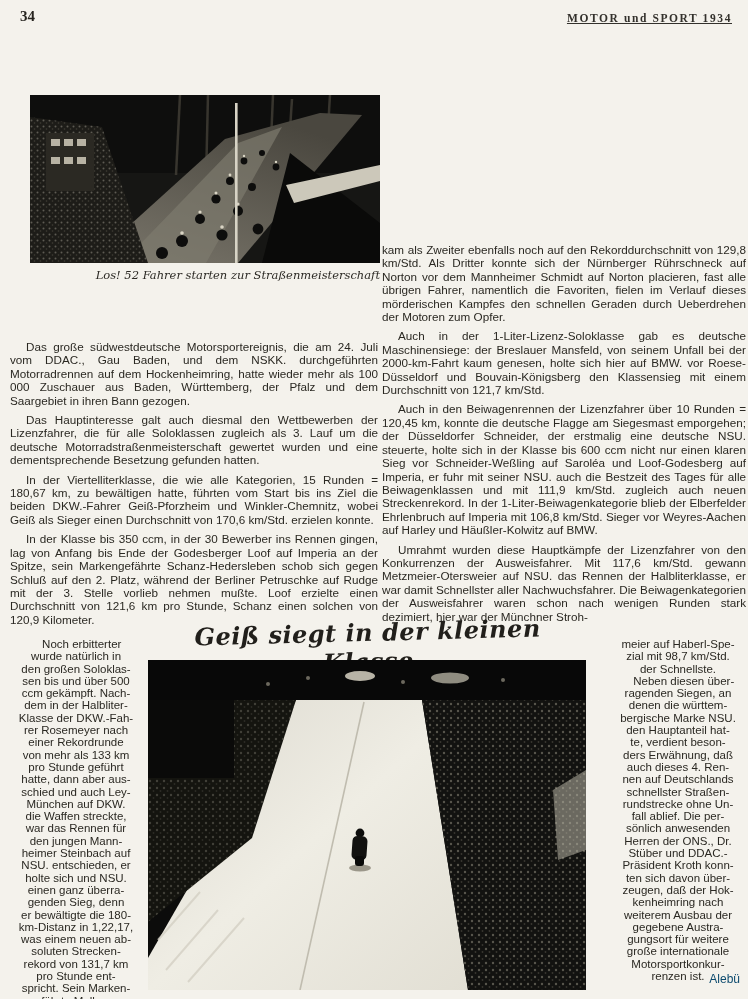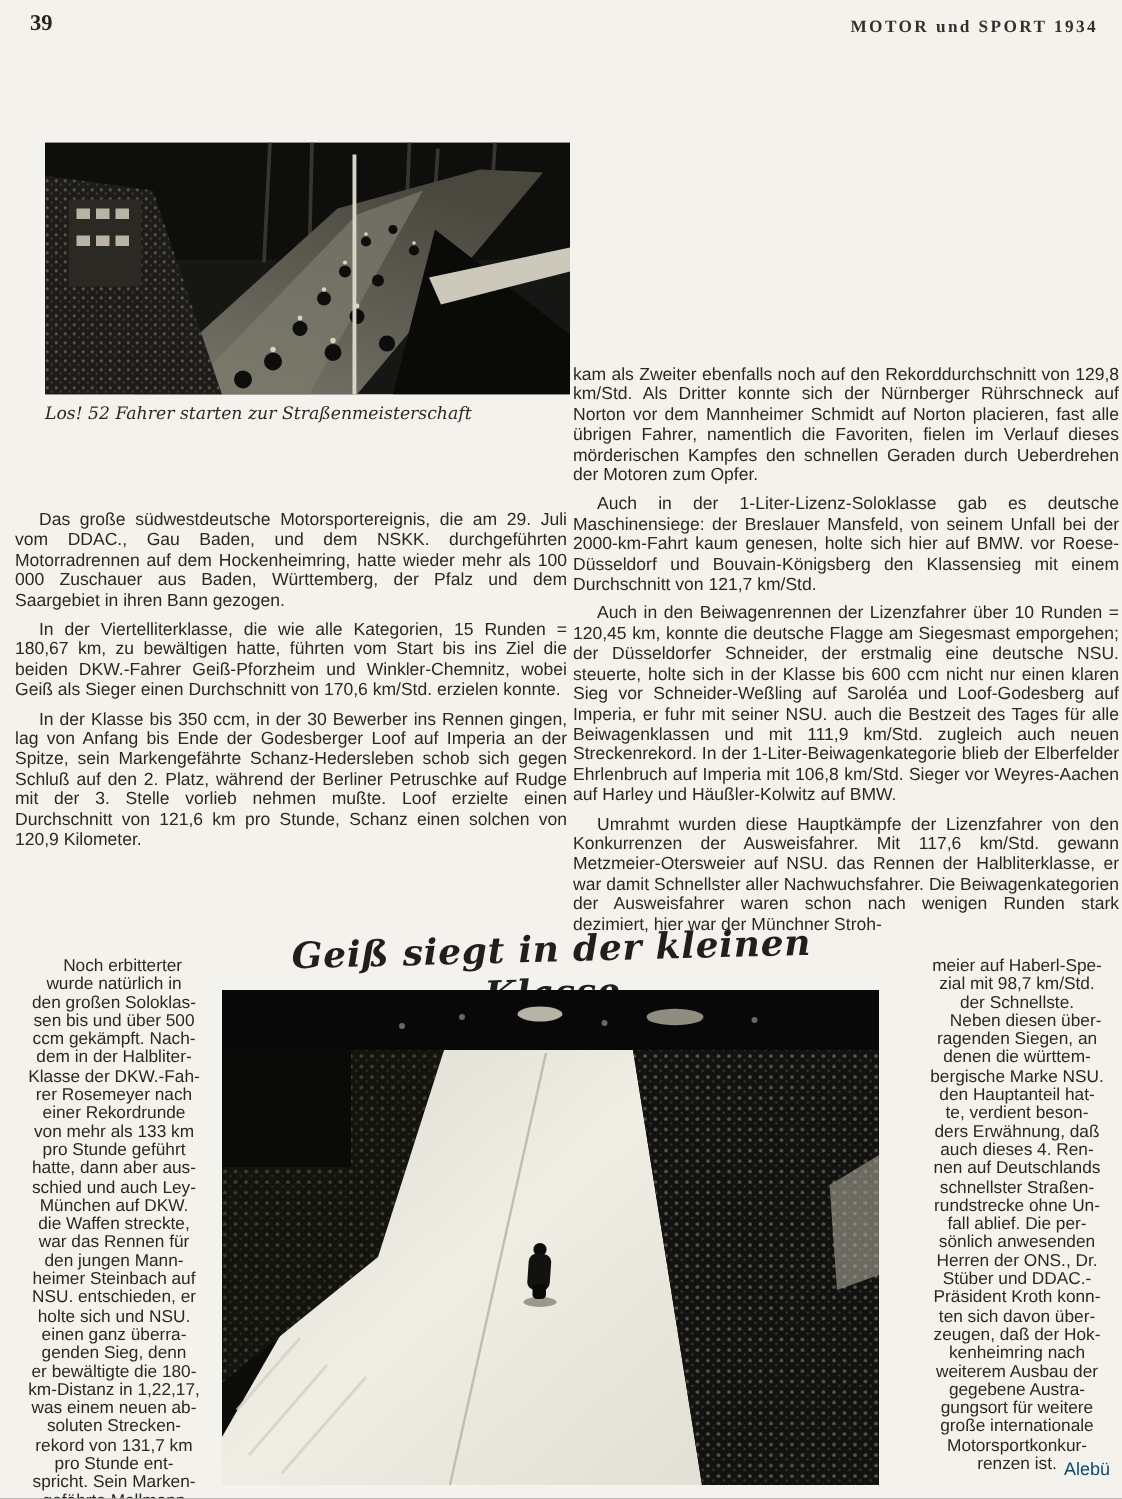--- a/index.html
+++ b/index.html
@@ -3,30 +3,30 @@
 <meta charset="utf-8">
 <style>
   html,body { margin:0; padding:0; background:#888; }
   .page {
     position:relative; width:748px; height:999px; margin:0 auto;
     background:#f4f2ec; overflow:hidden;
     font-family:"Liberation Sans", sans-serif; color:#26241f;
   }
   
   .page-number { position:absolute; left:20px; top:8px; font-family:"Liberation Serif", serif; font-weight:bold; font-size:15px; }
-  .masthead { position:absolute; right:16px; top:12px; font-family:"Liberation Serif", serif; font-weight:bold; font-size:11.5px; letter-spacing:1.6px; color:#33312c; }
+  .masthead { position:absolute; right:16px; top:12px; font-family:"Liberation Serif", serif; font-weight:bold; font-size:11.5px; letter-spacing:1.6px; color:#33312c;text-decoration:underline; }
   
   .title { position:absolute; left:384px; top:98px; width:362px; }
   .title-line { font-size:38px; line-height:62px; letter-spacing:4px; color:#56534c; transform:scaleY(1.06); transform-origin:left top; white-space:nowrap; }
   .title-line::first-letter { font-weight:bold; color:#3a3834; letter-spacing:6px; }
   
   .photo1 { position:absolute; left:30px; top:95px; width:350px; height:168px; }
   .photo2 { position:absolute; left:148px; top:660px; width:438px; height:330px; }
   .photo1 svg, .photo2 svg { display:block; width:100%; height:100%; }
-  .caption1 { position:absolute; left:30px; top:268px; width:350px; text-align:left;
+  .caption1 { position:absolute; left:30px; top:268px; width:350px; text-align:right;
     font-family:"DejaVu Serif", serif; font-style:italic; font-size:11.5px; color:#2b2924; }
   .script-caption { position:absolute; left:148px; top:618px; width:440px; text-align:center;
     font-family:"DejaVu Serif", serif; font-style:italic; font-weight:bold; font-size:24px;
     color:#211f1b; transform:rotate(-1.5deg); letter-spacing:0.5px; }
   
   .subhead { position:absolute; left:10px; top:290px; width:368px; text-align:center;
     font-weight:bold; font-size:12.5px; line-height:16px; color:#211f1a; }
   .col { position:absolute; font-size:11.7px; text-align:justify; color:#2a2822; }
   .col p { margin:0 0 6px 0; }
   .col p.indent { text-indent:16px; }
@@ -35,21 +35,21 @@
   .narrow { position:absolute; font-size:11.5px; line-height:12.3px; color:#2a2822; white-space:pre-line; text-align:center;margin-top:12px; }
   .left-narrow  { left:10px;  top:626px; width:132px; }
   .right-narrow { left:610px; top:626px; width:136px; }
   .signature { position:absolute; left:610px; top:972px; width:130px; text-align:right; font-size:12px; color:#0c4a6e; }
 </style>
 </head>
 <body>
 
 <div class="page">
 
-  <div class="page-number">39</div>
+  <div class="page-number">34</div>
   <div class="masthead">MOTOR und SPORT 1934</div>
 
   <div class="photo1">
     <svg viewBox="0 0 350 168" preserveAspectRatio="none">
       <defs>
         <pattern id="cd1" width="6" height="6" patternUnits="userSpaceOnUse">
           <circle cx="1.5" cy="1.5" r="1" fill="#918d82"></circle>
           <circle cx="4.5" cy="4" r="0.8" fill="#5c584e"></circle>
         </pattern>
         <linearGradient id="road1" x1="0" y1="1" x2="0.6" y2="0">
@@ -106,21 +106,22 @@
       <polygon points="232,168 260,58 350,128 350,168" fill="#0a0a09"></polygon>
       <polygon points="256,90 350,70 350,86 264,108" fill="#ccc8ba"></polygon>
       <rect x="205" y="8" width="2.6" height="160" fill="#d7d3c5"></rect>
     </svg>
   </div>
   <div class="caption1">Los! 52 Fahrer starten zur Straßenmeisterschaft</div>
 
 
 
   <div class="col left-wide">
-    <p class="indent">Das große südwestdeutsche Motorsportereignis, die am 29. Juli vom DDAC., Gau Baden, und dem NSKK. durchgeführten Motorradrennen auf dem Hockenheimring, hatte wieder mehr als 100 000 Zuschauer aus Baden, Württemberg, der Pfalz und dem Saargebiet in ihren Bann gezogen.</p>
+    <p class="indent">Das große südwestdeutsche Motorsportereignis, die am 24. Juli vom DDAC., Gau Baden, und dem NSKK. durchgeführten Motorradrennen auf dem Hockenheimring, hatte wieder mehr als 100 000 Zuschauer aus Baden, Württemberg, der Pfalz und dem Saargebiet in ihren Bann gezogen.</p>
+    <p class="indent">Das Hauptinteresse galt auch diesmal den Wettbewerben der Lizenzfahrer, die für alle Soloklassen zugleich als 3. Lauf um die deutsche Motorradstraßenmeisterschaft gewertet wurden und eine dementsprechende Besetzung gefunden hatten.</p>
     <p class="indent">In der Viertelliterklasse, die wie alle Kategorien, 15 Runden = 180,67 km, zu bewältigen hatte, führten vom Start bis ins Ziel die beiden DKW.-Fahrer Geiß-Pforzheim und Winkler-Chemnitz, wobei Geiß als Sieger einen Durchschnitt von 170,6 km/Std. erzielen konnte.</p>
     <p class="indent">In der Klasse bis 350 ccm, in der 30 Bewerber ins Rennen gingen, lag von Anfang bis Ende der Godesberger Loof auf Imperia an der Spitze, sein Markengefährte Schanz-Hedersleben schob sich gegen Schluß auf den 2. Platz, während der Berliner Petruschke auf Rudge mit der 3. Stelle vorlieb nehmen mußte. Loof erzielte einen Durchschnitt von 121,6 km pro Stunde, Schanz einen solchen von 120,9 Kilometer.</p>
   </div>
 
   <div class="col right-wide">
     <p>kam als Zweiter ebenfalls noch auf den Rekorddurchschnitt von 129,8 km/Std. Als Dritter konnte sich der Nürnberger Rührschneck auf Norton vor dem Mannheimer Schmidt auf Norton placieren, fast alle übrigen Fahrer, namentlich die Favoriten, fielen im Verlauf dieses mörderischen Kampfes den schnellen Geraden durch Ueberdrehen der Motoren zum Opfer.</p>
     <p class="indent">Auch in der 1-Liter-Lizenz-Soloklasse gab es deutsche Maschinensiege: der Breslauer Mansfeld, von seinem Unfall bei der 2000-km-Fahrt kaum genesen, holte sich hier auf BMW. vor Roese-Düsseldorf und Bouvain-Königsberg den Klassensieg mit einem Durchschnitt von 121,7 km/Std.</p>
     <p class="indent">Auch in den Beiwagenrennen der Lizenzfahrer über 10 Runden = 120,45 km, konnte die deutsche Flagge am Siegesmast emporgehen; der Düsseldorfer Schneider, der erstmalig eine deutsche NSU. steuerte, holte sich in der Klasse bis 600 ccm nicht nur einen klaren Sieg vor Schneider-Weßling auf Saroléa und Loof-Godesberg auf Imperia, er fuhr mit seiner NSU. auch die Bestzeit des Tages für alle Beiwagenklassen und mit 111,9 km/Std. zugleich auch neuen Streckenrekord. In der 1-Liter-Beiwagenkategorie blieb der Elberfelder Ehrlenbruch auf Imperia mit 106,8 km/Std. Sieger vor Weyres-Aachen auf Harley und Häußler-Kolwitz auf BMW.</p>
     <p class="indent">Umrahmt wurden diese Hauptkämpfe der Lizenzfahrer von den Konkurrenzen der Ausweisfahrer. Mit 117,6 km/Std. gewann Metzmeier-Otersweier auf NSU. das Rennen der Halbliterklasse, er war damit Schnellster aller Nachwuchsfahrer. Die Beiwagenkategorien der Ausweisfahrer waren schon nach wenigen Runden stark dezimiert, hier war der Münchner Stroh-</p>
   </div>

